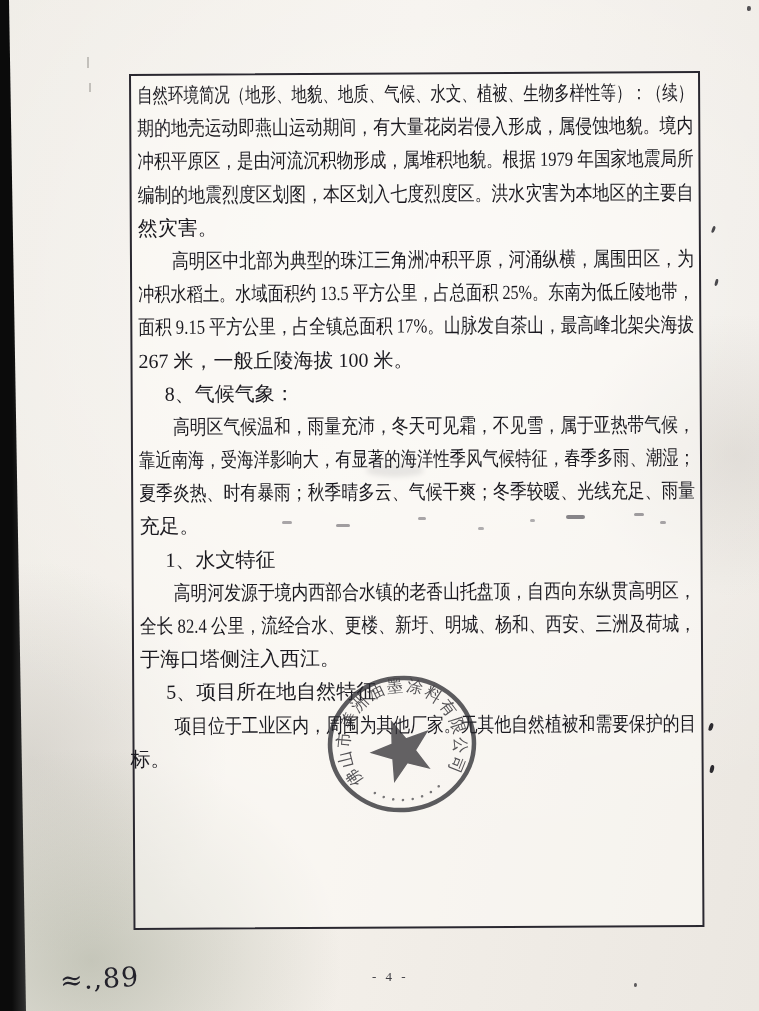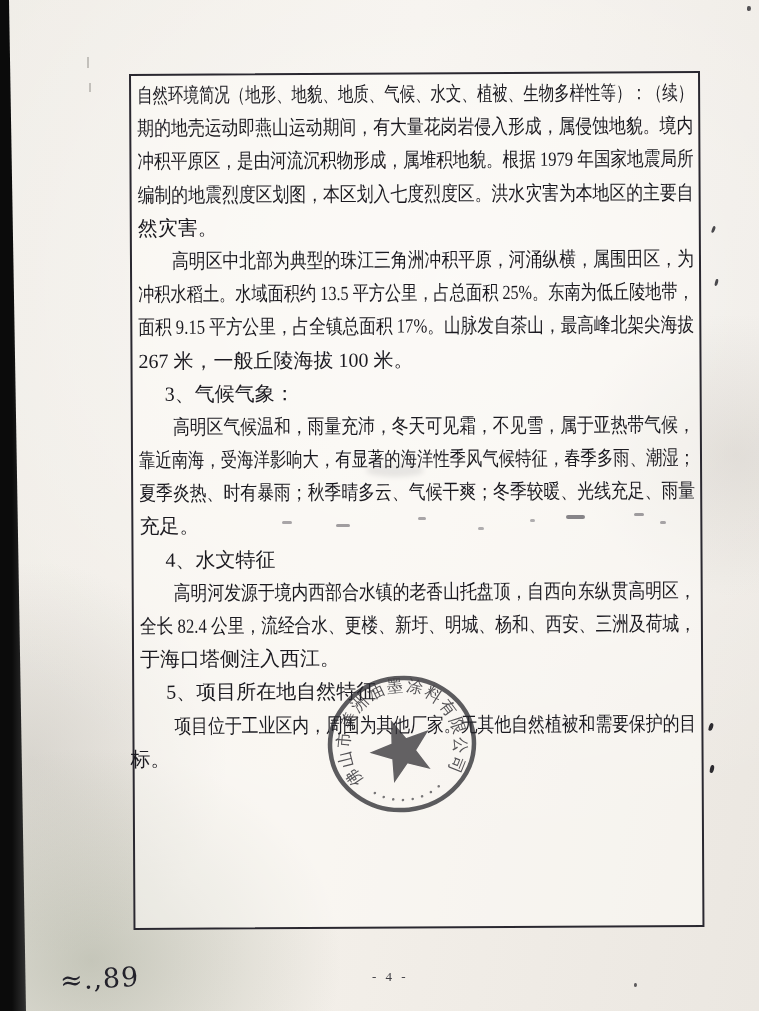--- a/index.html
+++ b/index.html
@@ -85,26 +85,26 @@
   <div class="doc-table">
     <div class="tl"><span class="ts" style="transform: scaleX(0.772222);">自然环境简况（地形、地貌、地质、气候、水文、植被、生物多样性等）：（续）</span></div>
     <div class="tl"><span class="ts" style="transform: scaleX(0.842424);">期的地壳运动即燕山运动期间，有大量花岗岩侵入形成，属侵蚀地貌。境内</span></div>
     <div class="tl"><span class="ts" style="transform: scaleX(0.829851);">冲积平原区，是由河流沉积物形成，属堆积地貌。根据 1979 年国家地震局所</span></div>
     <div class="tl"><span class="ts" style="transform: scaleX(0.842424);">编制的地震烈度区划图，本区划入七度烈度区。洪水灾害为本地区的主要自</span></div>
     <div class="tl"><span class="ts">然灾害。</span></div>
     <div class="tl in2"><span class="ts" style="transform: scaleX(0.841935);">高明区中北部为典型的珠江三角洲冲积平原，河涌纵横，属围田区，为</span></div>
     <div class="tl"><span class="ts" style="transform: scaleX(0.809316);">冲积水稻土。水域面积约 13.5 平方公里，占总面积 25%。东南为低丘陵地带，</span></div>
     <div class="tl"><span class="ts" style="transform: scaleX(0.833583);">面积 9.15 平方公里，占全镇总面积 17%。山脉发自茶山，最高峰北架尖海拔</span></div>
     <div class="tl"><span class="ts">267 米，一般丘陵海拔 100 米。</span></div>
-    <div class="tl in1"><span class="ts">3、气候气象：</span></div>
+    <div class="tl in1"><span class="ts">8、气候气象：</span></div>
     <div class="tl in2"><span class="ts" style="transform: scaleX(0.841935);">高明区气候温和，雨量充沛，冬天可见霜，不见雪，属于亚热带气候，</span></div>
     <div class="tl"><span class="ts" style="transform: scaleX(0.817647);">靠近南海，受海洋影响大，有显著的海洋性季风气候特征，春季多雨、潮湿；</span></div>
     <div class="tl"><span class="ts" style="transform: scaleX(0.842424);">夏季炎热、时有暴雨；秋季晴多云、气候干爽；冬季较暖、光线充足、雨量</span></div>
     <div class="tl"><span class="ts">充足。</span></div>
-    <div class="tl in1"><span class="ts">4、水文特征</span></div>
+    <div class="tl in1"><span class="ts">1、水文特征</span></div>
     <div class="tl in2"><span class="ts" style="transform: scaleX(0.841935);">高明河发源于境内西部合水镇的老香山托盘顶，自西向东纵贯高明区，</span></div>
     <div class="tl"><span class="ts" style="transform: scaleX(0.83609);">全长 82.4 公里，流经合水、更楼、新圩、明城、杨和、西安、三洲及荷城，</span></div>
     <div class="tl"><span class="ts">于海口塔侧注入西江。</span></div>
     <div class="tl in1"><span class="ts">5、项目所在地自然特征</span></div>
     <div class="tl in2"><span class="ts" style="transform: scaleX(0.841935);">项目位于工业区内，周围为其他厂家。无其他自然植被和需要保护的目</span></div>
     <div class="tl out"><span class="ts">标。</span></div>
   </div>
 
   <div class="blob"></div>
   <div class="smudge sm1"></div>

